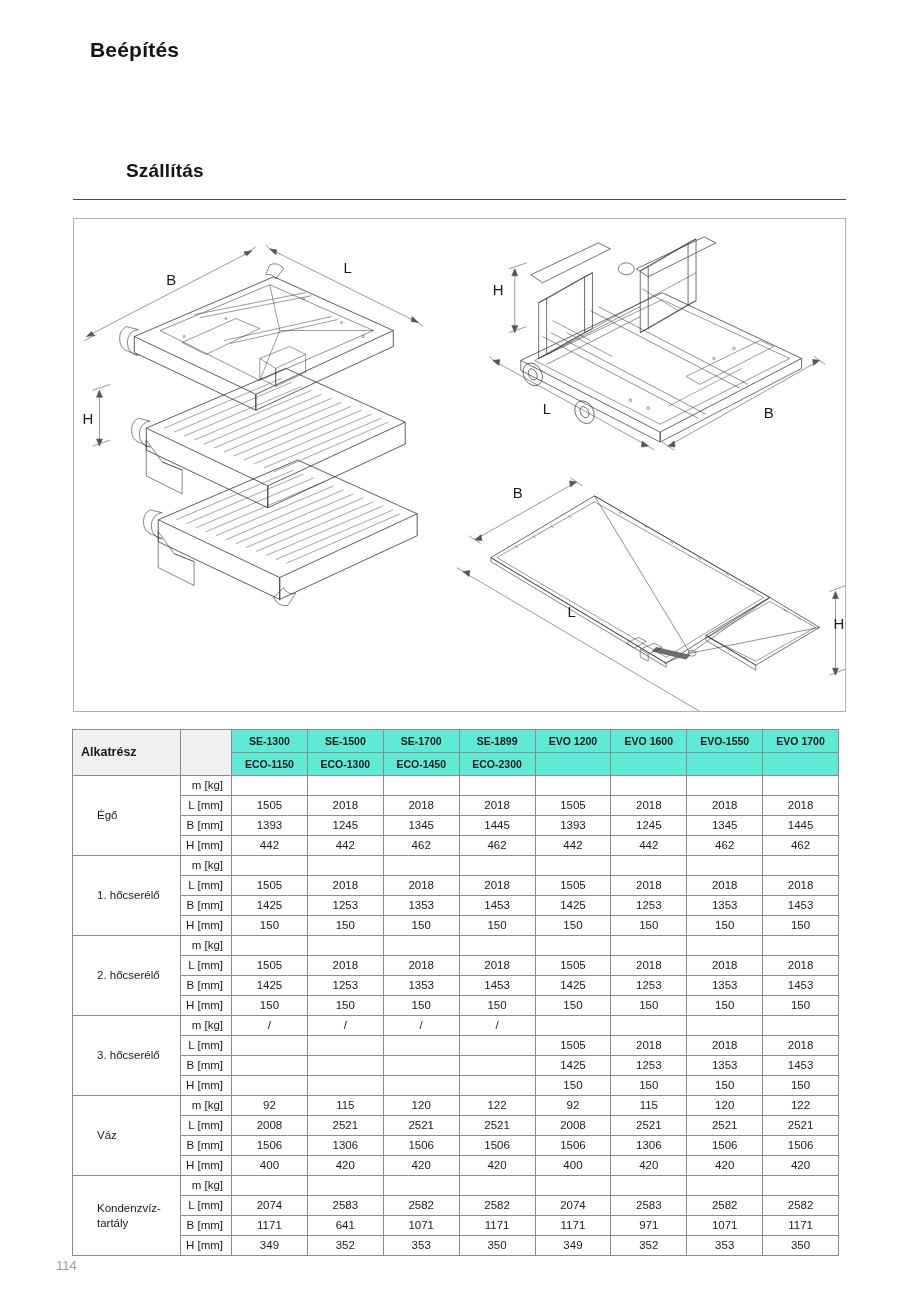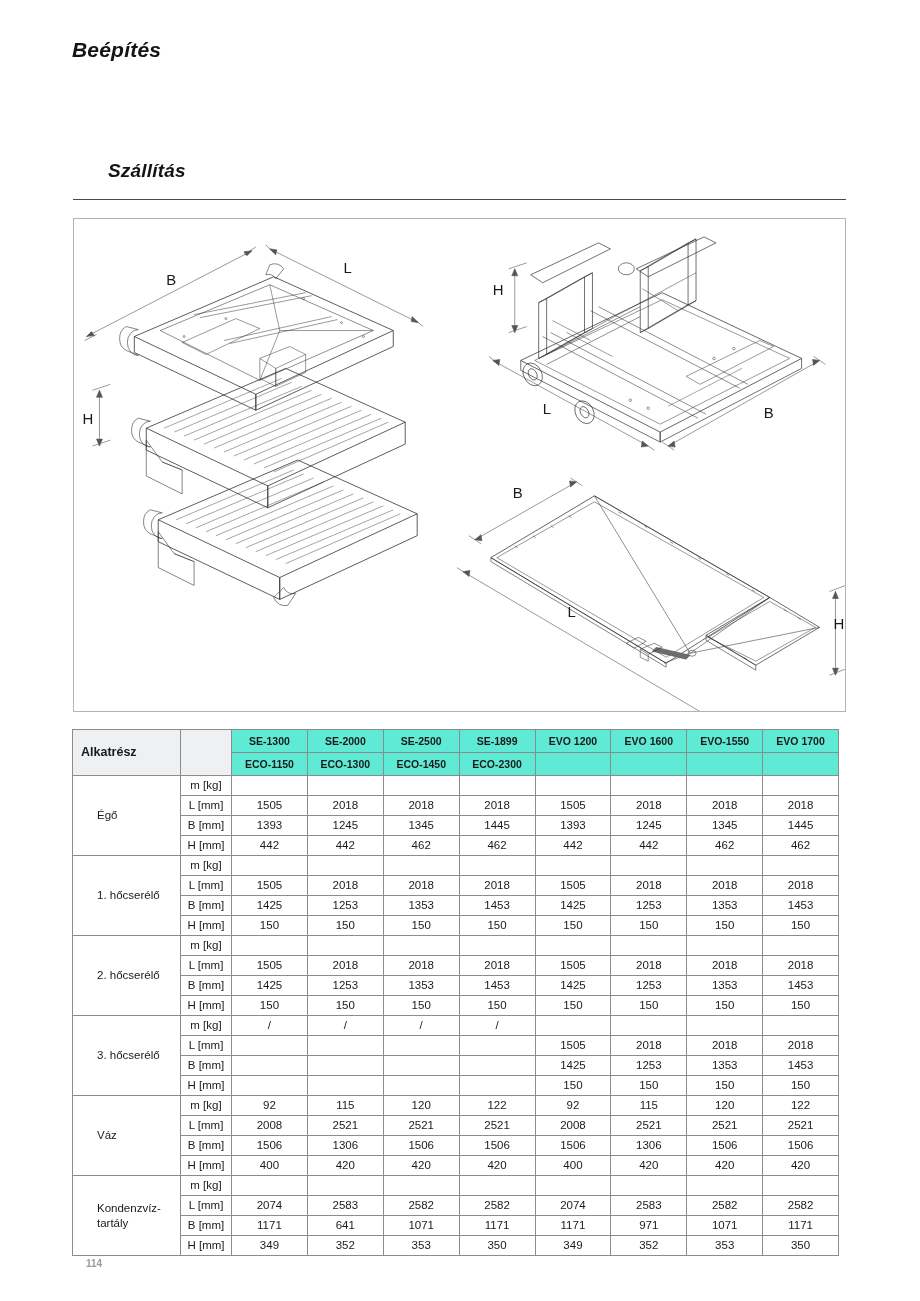--- a/index.html
+++ b/index.html
@@ -12,25 +12,24 @@
     height: 1301px;
     position: relative;
     font-family: "Liberation Sans", sans-serif;
     color: #1a1a1a;
     overflow: hidden;
   }
 
   
   .page-heading {
     position: absolute;
-    left: 72px;
+    left: 90px;
     font-weight: bold;
     color: #141414;
     letter-spacing: 0.2px;
-    font-style: italic;
   }
   #heading-primary { top: 38px; font-size: 21px; }
   #heading-secondary { top: 160px; font-size: 19px; margin-left: 36px; }
 
   .heading-rule {
     position: absolute;
     left: 73px;
     width: 773px;
     height: 1px;
     background: #4a4a4a;
@@ -94,40 +93,41 @@
   #spec-table .hdr-blank {
     background: #eef0f1;
   }
   #spec-table .group-label {
     text-align: left;
     padding-left: 24px;
     font-size: 11.5px;
     line-height: 1.25;
   }
   #spec-table .metric-label {
+    text-align: right;
+    padding-right: 8px;
     font-size: 11.5px;
   }
   #spec-table .val {
     font-size: 11.5px;
   }
   .group-top td { border-top: 1px solid #4d4d4d; }
 
   
   col.c-part   { width: 108px; }
   col.c-metric { width: 51px; }
   col.c-data   { width: 75.875px; }
 
   
   #page-number {
     position: absolute;
-    left: 86px;
+    left: 56px;
     top: 1258px;
-    font-size: 10px;
+    font-size: 13px;
     color: #9b9b9b;
-    font-weight: bold;
   }
 </style>
 </head>
 <body>
 
 <div class="page-heading" id="heading-primary">Beépítés</div>
 
 <div class="page-heading" id="heading-secondary">Szállítás</div>
 
 <div class="heading-rule"></div>
@@ -407,22 +407,22 @@
     <col class="c-data">
       <col class="c-data">
       <col class="c-data">
       <col class="c-data">
   </colgroup>
   <thead>
     <tr>
       <th class="hdr-corner" rowspan="2">Alkatrész</th>
       <th class="hdr-blank" rowspan="2"></th>
       <th class="hdr-cell">SE-1300</th>
-      <th class="hdr-cell">SE-2000</th>
-      <th class="hdr-cell">SE-2500</th>
+      <th class="hdr-cell">SE-1500</th>
+      <th class="hdr-cell">SE-1700</th>
       <th class="hdr-cell">SE-1899</th>
       <th class="hdr-cell">EVO 1200</th>
       <th class="hdr-cell">EVO 1600</th>
       <th class="hdr-cell">EVO-1550</th>
       <th class="hdr-cell">EVO 1700</th>
     </tr>
     <tr>
       <th class="hdr-cell">ECO-1150</th>
       <th class="hdr-cell">ECO-1300</th>
       <th class="hdr-cell">ECO-1450</th>

